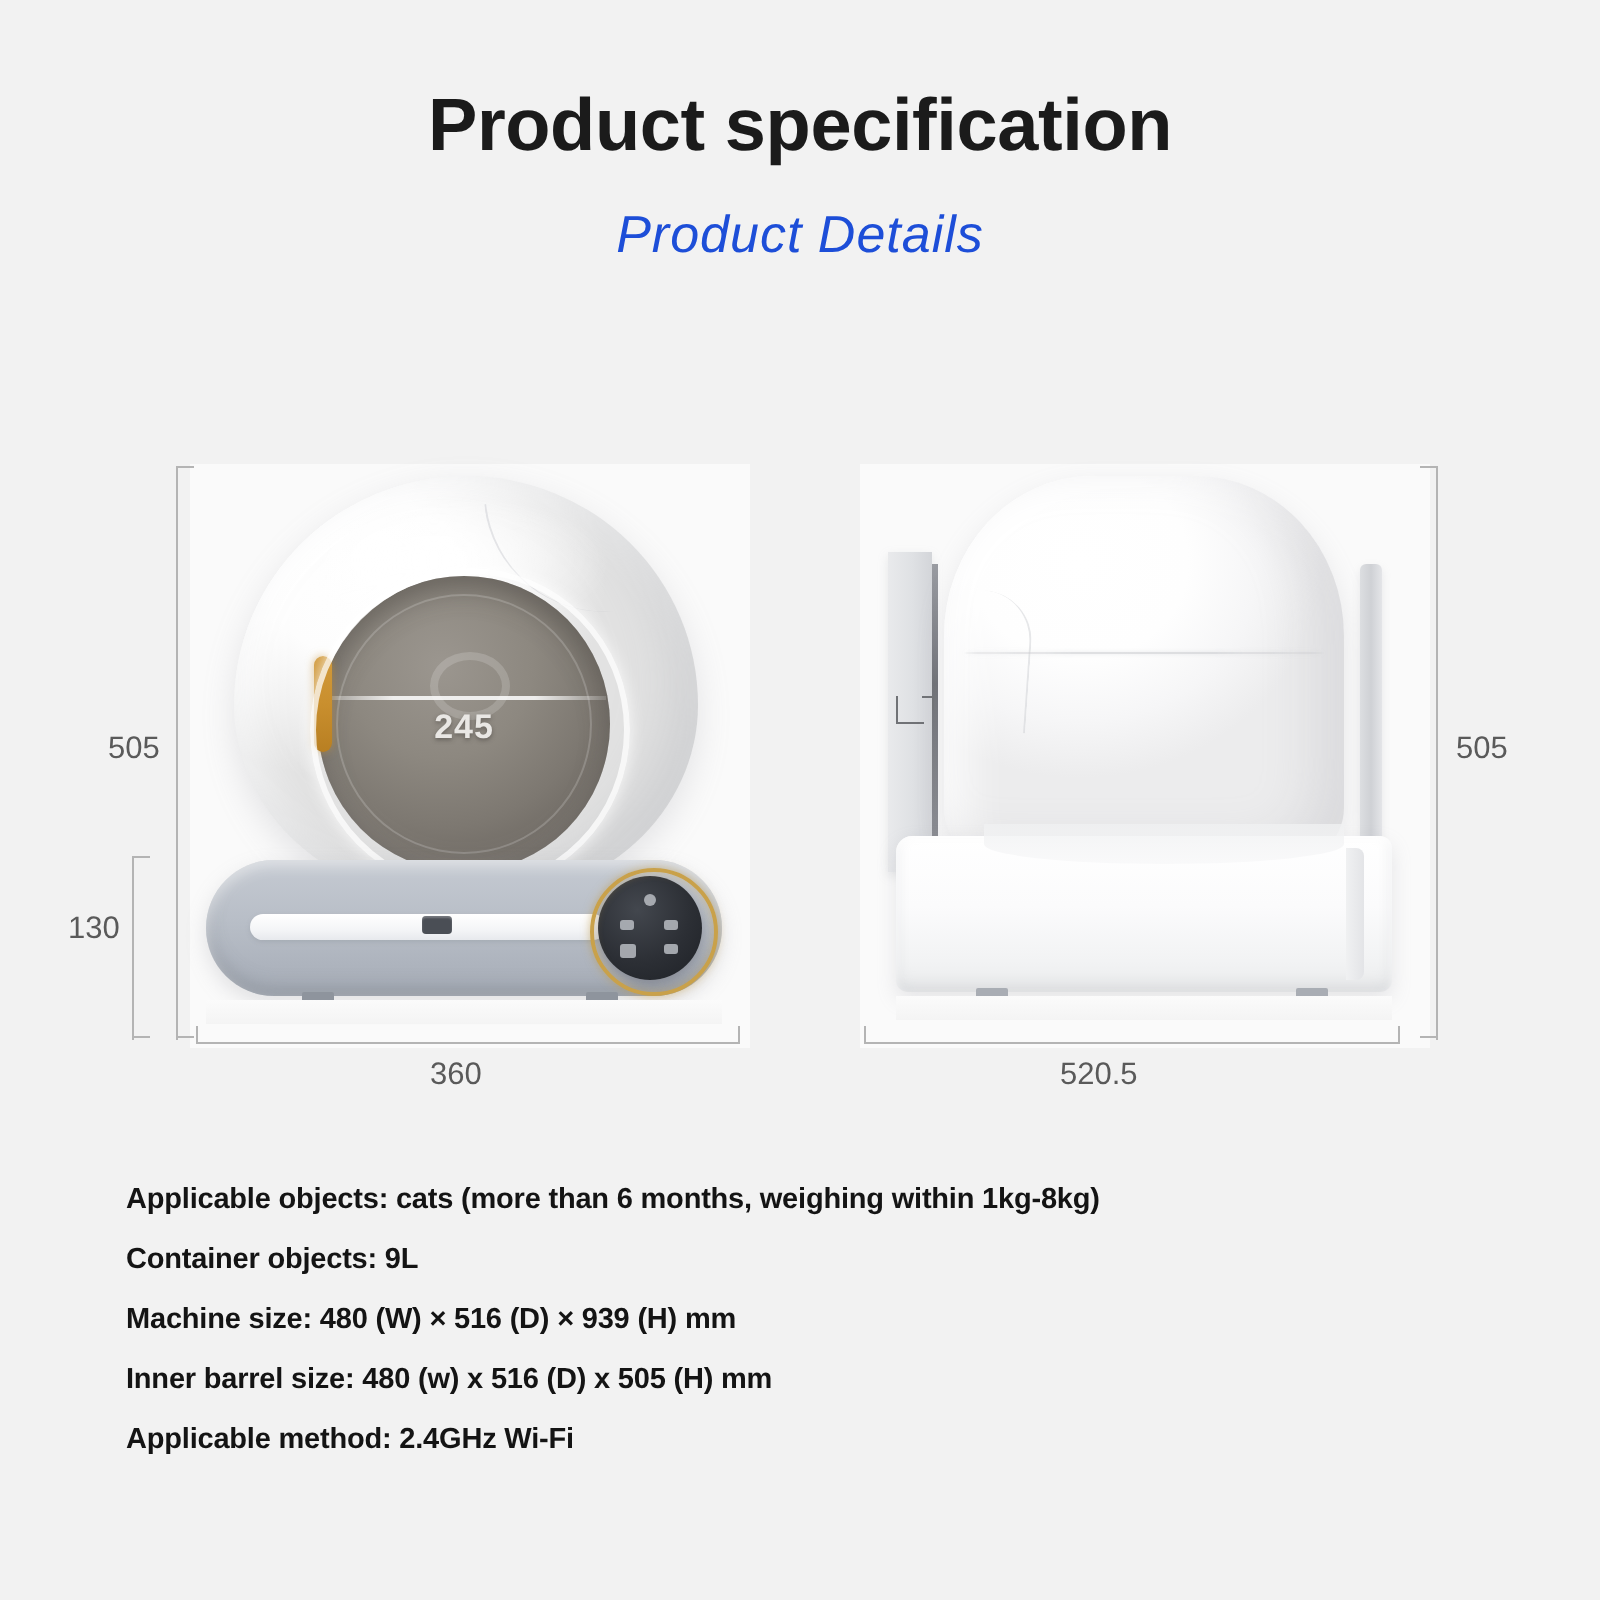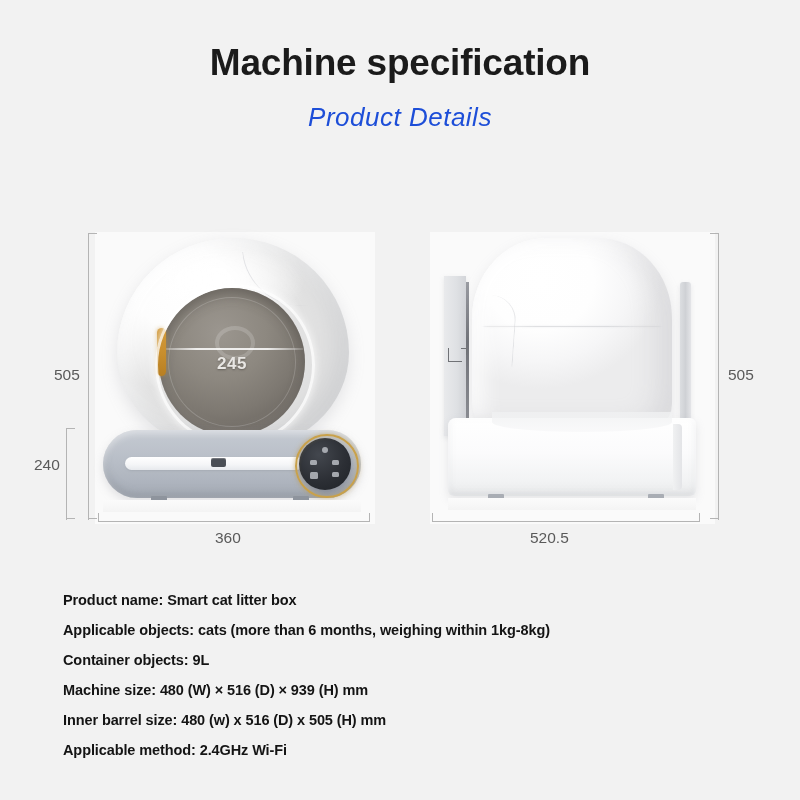--- a/index.html
+++ b/index.html
@@ -250,21 +250,21 @@
     letter-spacing:-0.1px;
     margin-bottom:14px;
     white-space:nowrap;
   }
 </style>
 </head>
 <body>
 
 <div class="page">
 
-  <div class="title">Machine specification</div>
+  <div class="title">Product specification</div>
   <div class="subtitle">Product Details</div>
 
   <div class="stage stage-left"></div>
   <div class="stage stage-right"></div>
 
   <div class="front">
     <div class="front-shell">
       <div class="front-shell-hl"></div>
       <div class="front-shell-seam"></div>
     </div>
@@ -313,39 +313,38 @@
   </div>
 
   <div class="brk-v" style="left:88px;top:233px;height:287px;"></div>
   <div class="tick-h" style="left:88px;top:233px;"></div>
   <div class="tick-h" style="left:88px;top:518px;"></div>
   <div class="dim-label" style="left:54px;top:366px;">505</div>
 
   <div class="brk-v" style="left:66px;top:428px;height:92px;"></div>
   <div class="tick-h" style="left:66px;top:428px;"></div>
   <div class="tick-h" style="left:66px;top:518px;"></div>
-  <div class="dim-label" style="left:34px;top:456px;">240</div>
+  <div class="dim-label" style="left:34px;top:456px;">130</div>
 
   <div class="brk-h" style="left:98px;top:521px;width:272px;"></div>
   <div class="tick-v" style="left:98px;top:513px;"></div>
   <div class="tick-v" style="left:369px;top:513px;"></div>
   <div class="dim-label" style="left:215px;top:529px;">360</div>
 
   <div class="brk-v" style="left:718px;top:233px;height:287px;"></div>
   <div class="tick-h" style="left:710px;top:233px;"></div>
   <div class="tick-h" style="left:710px;top:518px;"></div>
   <div class="dim-label" style="left:728px;top:366px;">505</div>
 
   <div class="brk-h" style="left:432px;top:521px;width:268px;"></div>
   <div class="tick-v" style="left:432px;top:513px;"></div>
   <div class="tick-v" style="left:699px;top:513px;"></div>
   <div class="dim-label" style="left:530px;top:529px;text-align:center;">520.5</div>
 
   <div class="specs">
-    <div class="spec-line">Product name: Smart cat litter box</div>
     <div class="spec-line">Applicable objects: cats (more than 6 months, weighing within 1kg-8kg)</div>
     <div class="spec-line">Container objects: 9L</div>
     <div class="spec-line">Machine size: 480 (W) × 516 (D) × 939 (H) mm</div>
     <div class="spec-line">Inner barrel size: 480 (w) x 516 (D) x 505 (H) mm</div>
     <div class="spec-line">Applicable method: 2.4GHz Wi-Fi</div>
   </div>
 
 </div>
 
 </body></html>

